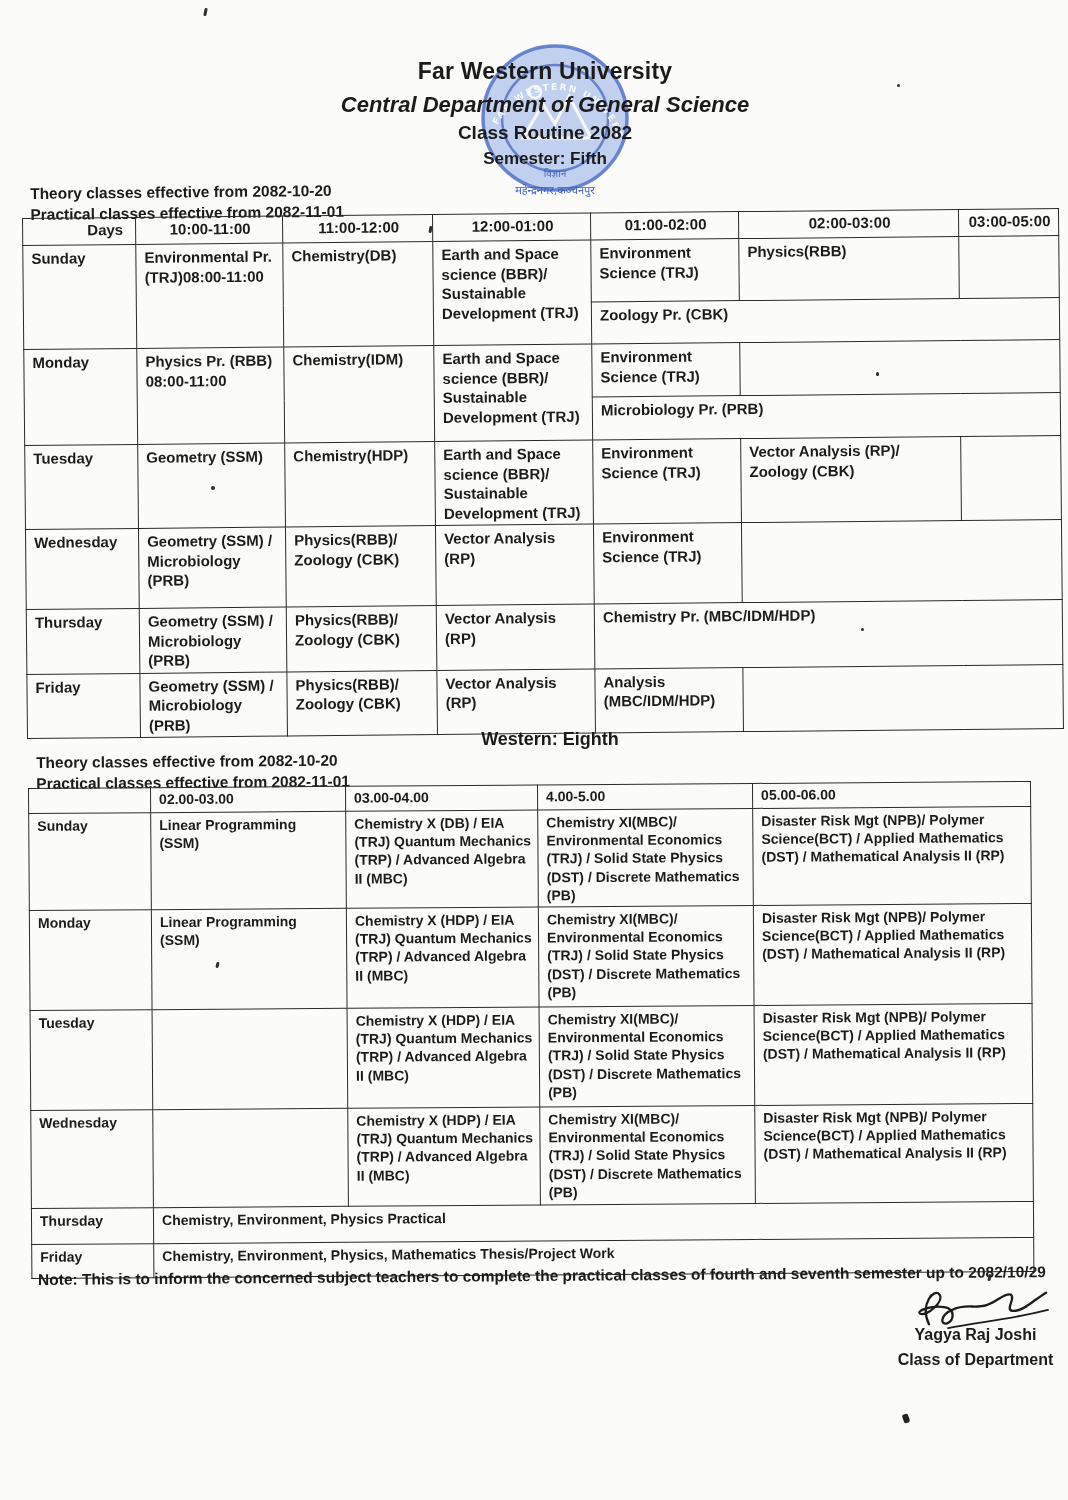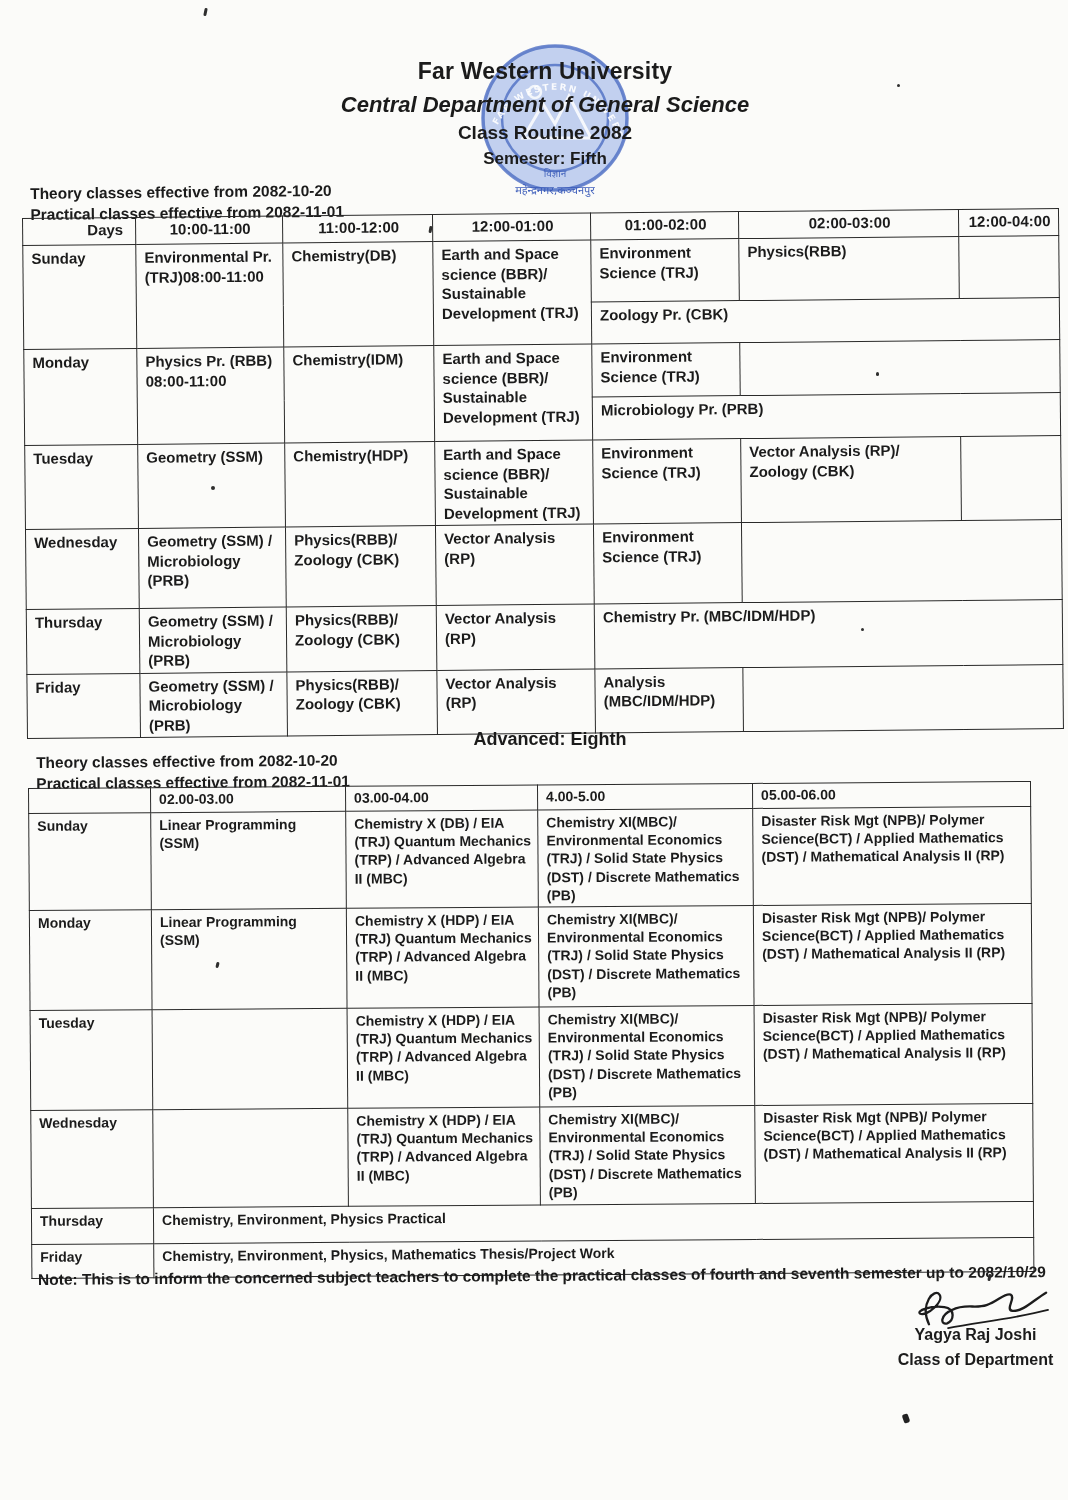--- a/index.html
+++ b/index.html
@@ -85,21 +85,21 @@
         <col style="width:100px">
     </colgroup>
     <tbody>
         <tr style="height:27px">
       <td class="hd days">Days</td>
       <td class="hd">10:00-11:00</td>
       <td class="hd">11:00-12:00</td>
       <td class="hd">12:00-01:00</td>
       <td class="hd">01:00-02:00</td>
       <td class="hd">02:00-03:00</td>
-      <td class="hd">12:00-04:00</td>
+      <td class="hd">03:00-05:00</td>
     </tr>
     <tr style="height:62px">
       <td class="day" rowspan="2">Sunday</td>
       <td rowspan="2">Environmental Pr.(TRJ)08:00-11:00</td>
       <td rowspan="2">Chemistry(DB)</td>
       <td rowspan="2">Earth and Space science (BBR)/ Sustainable Development (TRJ)</td>
       <td>Environment Science (TRJ)</td>
       <td>Physics(RBB)</td>
       <td></td>
     </tr>
@@ -145,21 +145,21 @@
       <td class="day">Friday</td>
       <td>Geometry (SSM) / Microbiology (PRB)</td>
       <td>Physics(RBB)/ Zoology (CBK)</td>
       <td>Vector Analysis (RP)</td>
       <td>Analysis (MBC/IDM/HDP)</td>
       <td colspan="2"></td>
     </tr>
   </tbody>
     </table>
 
-  <div class="sem8title">Advanced: Eighth</div>
+  <div class="sem8title">Western: Eighth</div>
   <div class="eff eff2">
     <div>Theory classes effective from 2082-10-20</div>
     <div>Practical classes effective from 2082-11-01</div>
   </div>
 
   <table class="t t2">
     <colgroup>
       <col style="width:122px">
         <col style="width:195px">
         <col style="width:192px">

